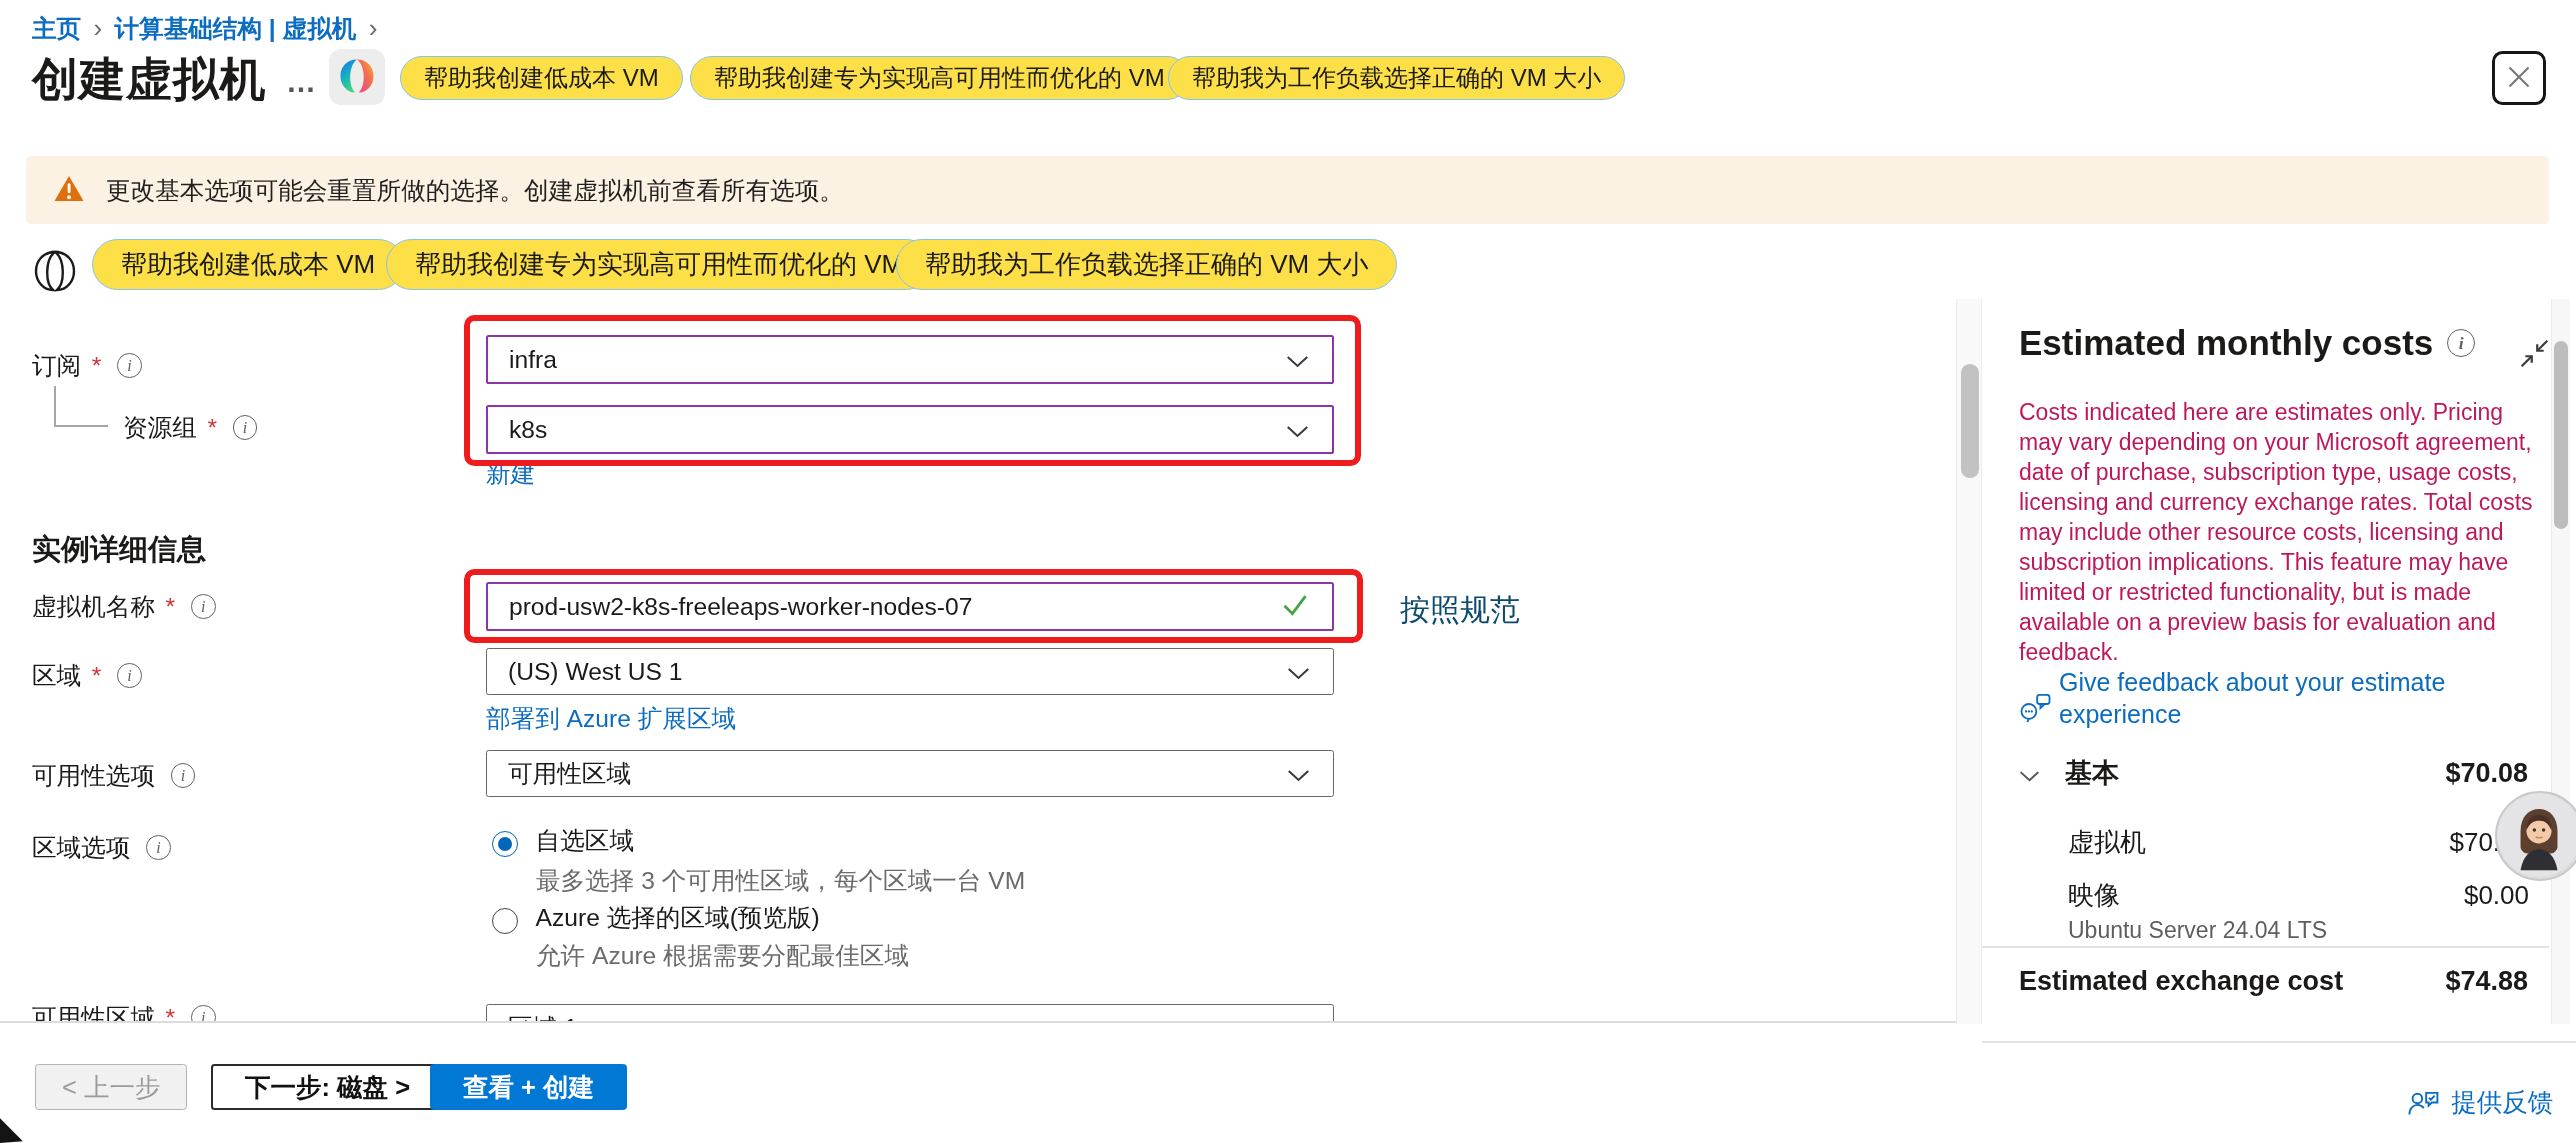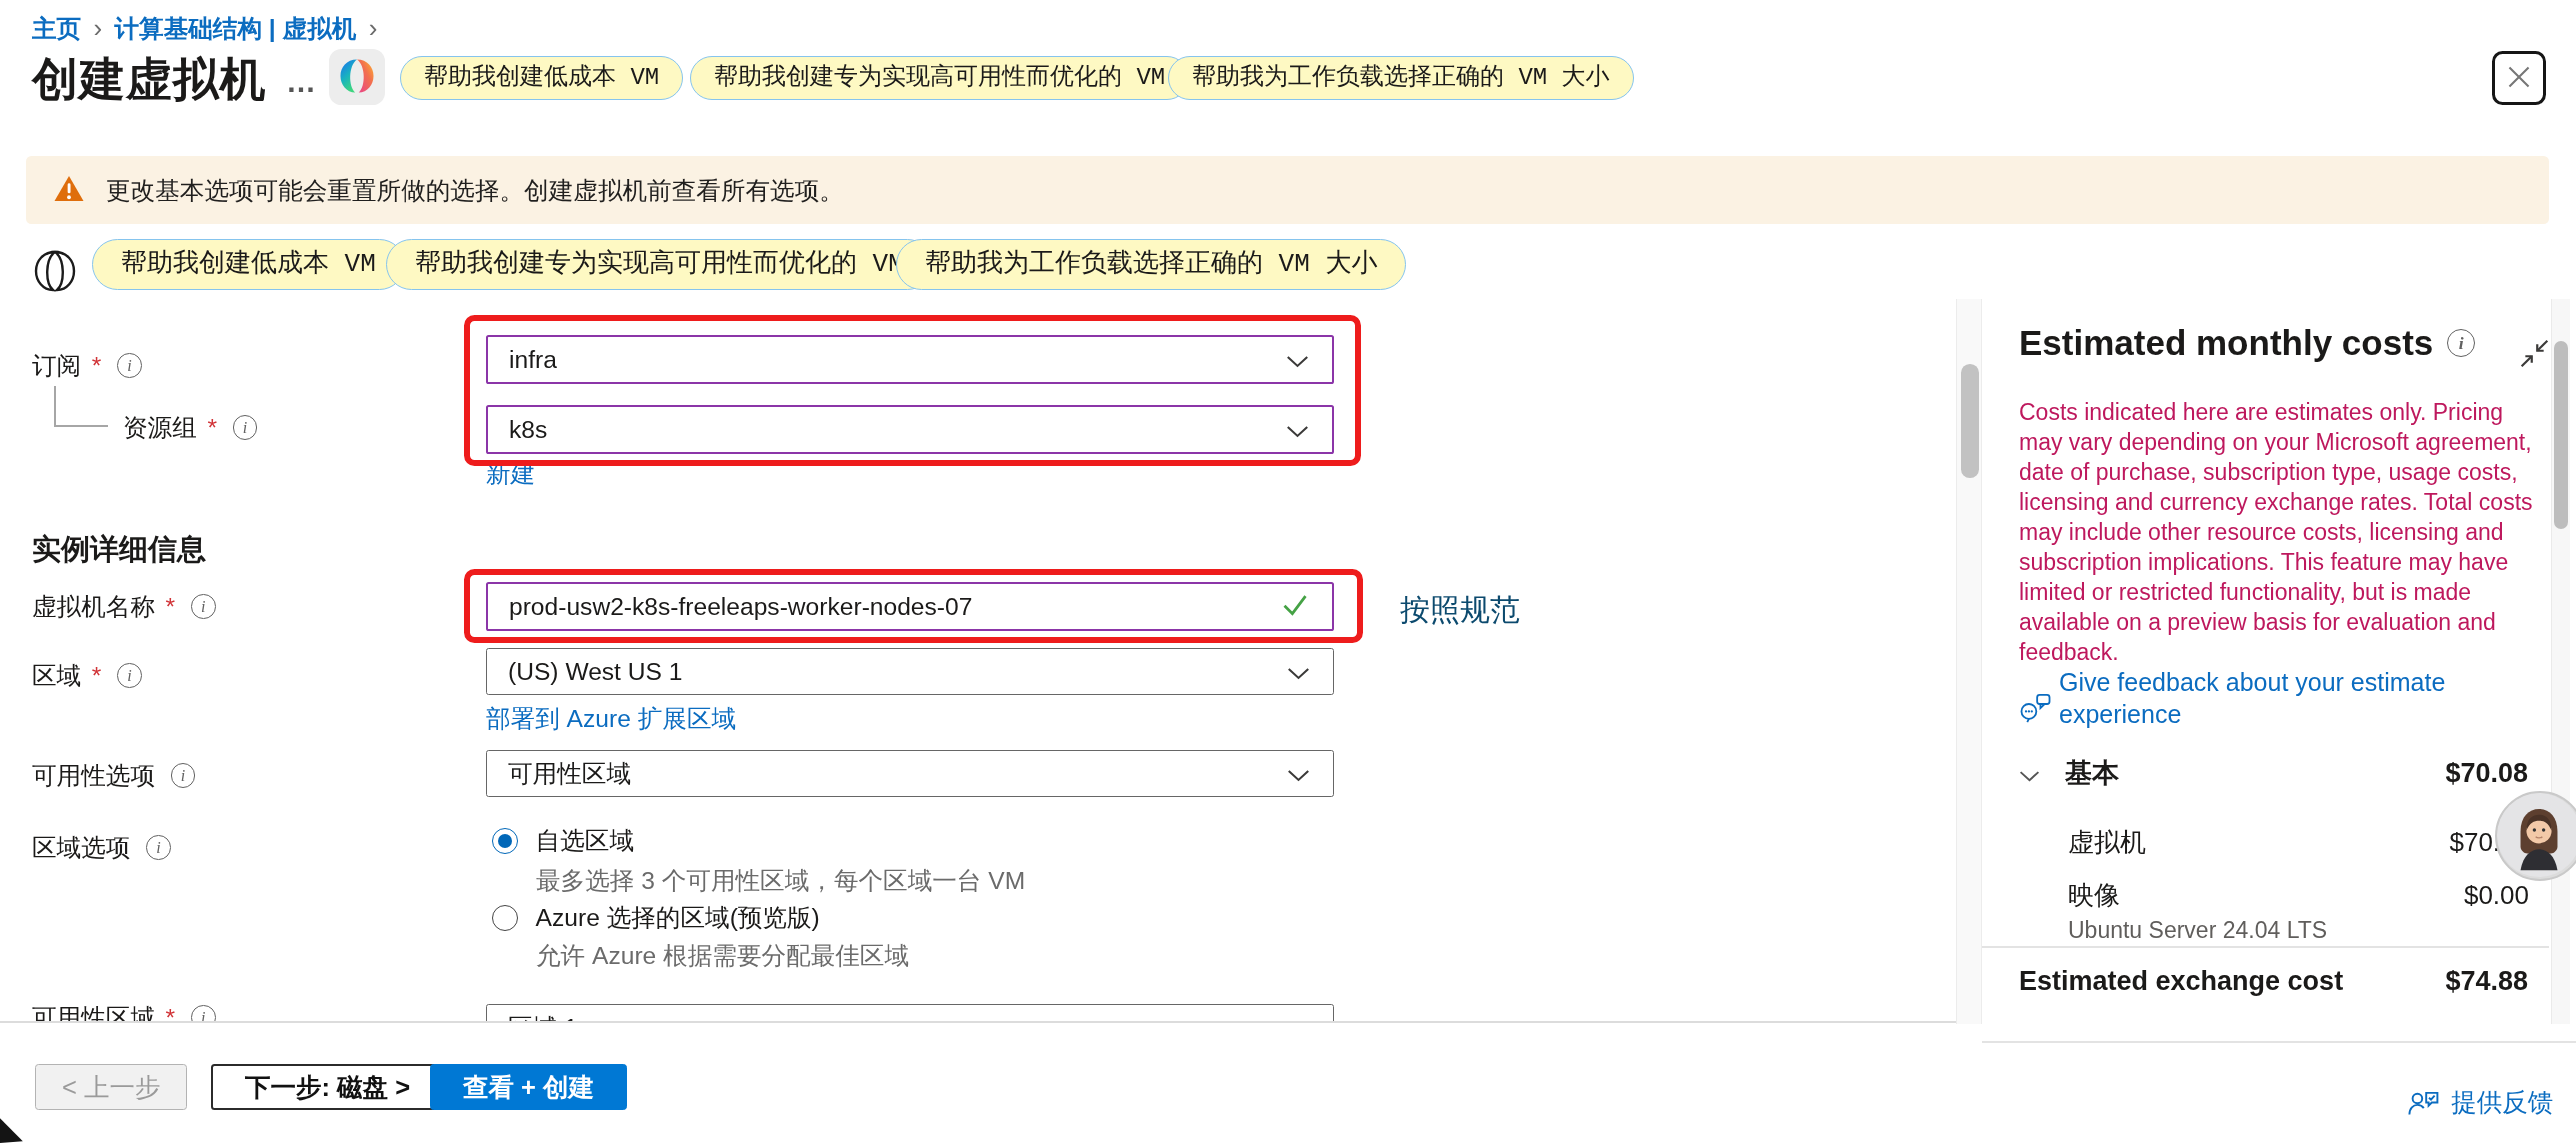--- a/index.html
+++ b/index.html
@@ -9,21 +9,21 @@
 
   
   .crumb { top:12.3px; left:32px; font-size:24.6px; font-weight:700; display:flex; align-items:center; gap:12.3px; }
   .crumb a { color:#0b6cc0; text-decoration:none; cursor:pointer; }
   .crumb .sep { color:#6b6b6b; font-weight:400; font-size:26px; }
 
   
   .page-title { top:49px; left:32px; font-size:46px; font-weight:700; letter-spacing:0.9px; }
   .ellipsis { top:65px; left:286px; font-size:30px; color:#555; font-weight:700; letter-spacing:2.6px; }
   .copilot-btn { top:49px; left:329px; width:56px; height:56px; background:#ededed; border:none; border-radius:12.3px; display:flex; align-items:center; justify-content:center; cursor:pointer; }
-  .pill { position:absolute; height:44px; line-height:40px; border:1.8px solid #85c4ee; border-radius:22px; background:#fef9c3; font-size:24px; padding:0 23px; color:#1b1a19; cursor:pointer; white-space:nowrap; font-family:Liberation Mono, monospace; }
+  .pill { position:absolute; height:44px; line-height:40px; border:1.8px solid #85c4ee; border-radius:22px; background:#fde047; font-size:24px; padding:0 23px; color:#1b1a19; cursor:pointer; white-space:nowrap; font-family:Liberation Sans, sans-serif; }
   .pill.big { height:51px; line-height:47px; border-radius:25.5px; font-size:26px; padding:0 28px; }
   .close-btn { top:51px; left:2492px; width:54px; height:54px; background:#fff; border:3.5px solid #161616; border-radius:10.5px; display:flex; align-items:center; justify-content:center; cursor:pointer; }
 
   
   .banner { top:156px; left:26px; width:2523px; height:68px; background:#fbf2e3; border-radius:5.3px; display:flex; align-items:center; padding-left:27px; }
   .banner-text { font-size:24.6px; color:#201f1e; margin-left:21px; }
 
   
   .flabel { position:absolute; font-size:24.6px; color:#1b1a19; display:flex; align-items:center; gap:8.8px; white-space:nowrap; }
   .req { color:#d13438; font-size:24.6px; margin-left:1.8px; }
@@ -31,21 +31,21 @@
   .field { position:absolute; width:848px; height:49px; background:#fff; border:1.8px solid #666; border-radius:2.6px; font-size:24.6px; display:flex; align-items:center; padding:0 21px; cursor:pointer; color:#1b1a19; }
   .field.purple { border:2.6px solid #8b35a8; }
   .field .chev { position:absolute; right:23px; top:50%; transform:translateY(-50%); }
   .link { position:absolute; color:#0b6cc0; font-size:24.6px; text-decoration:none; cursor:pointer; white-space:nowrap; }
   .section-h { top:530px; left:32px; font-size:29px; font-weight:700; }
   .conn-v { top:386px; left:54px; width:1.8px; height:40px; background:#a6a6a6; }
   .conn-h { top:425px; left:54px; width:54px; height:1.8px; background:#a6a6a6; }
   .redrect { position:absolute; border:6.1px solid #ee1c1c; border-radius:10.5px; pointer-events:none; z-index:5; }
   .annotation { top:590px; left:1400px; font-size:30px; color:#0c4a6e; }
 
-  .radio-row { position:absolute; display:flex; align-items:center; gap:17.6px; cursor:pointer; }
+  .radio-row { position:absolute; display:flex; align-items:flex-end; gap:17.6px; cursor:pointer; }
   .radio { width:26px; height:26px; border-radius:50%; border:1.8px solid #444; background:#fff; display:flex; align-items:center; justify-content:center; }
   .radio.on { border:1.8px solid #0067b8; }
   .radio.on .dot { width:14px; height:14px; border-radius:50%; background:#0067b8; }
   .radio-label { font-size:24.6px; }
   .radio-desc { position:absolute; font-size:24.6px; color:#6b6b6b; white-space:nowrap; }
 
   .cut-row { top:1001px; left:0; width:1956px; height:20px; overflow:hidden; }
   .cut-line { top:1021px; left:0; width:1982px; height:1.8px; background:#dcdcdc; }
 
   

